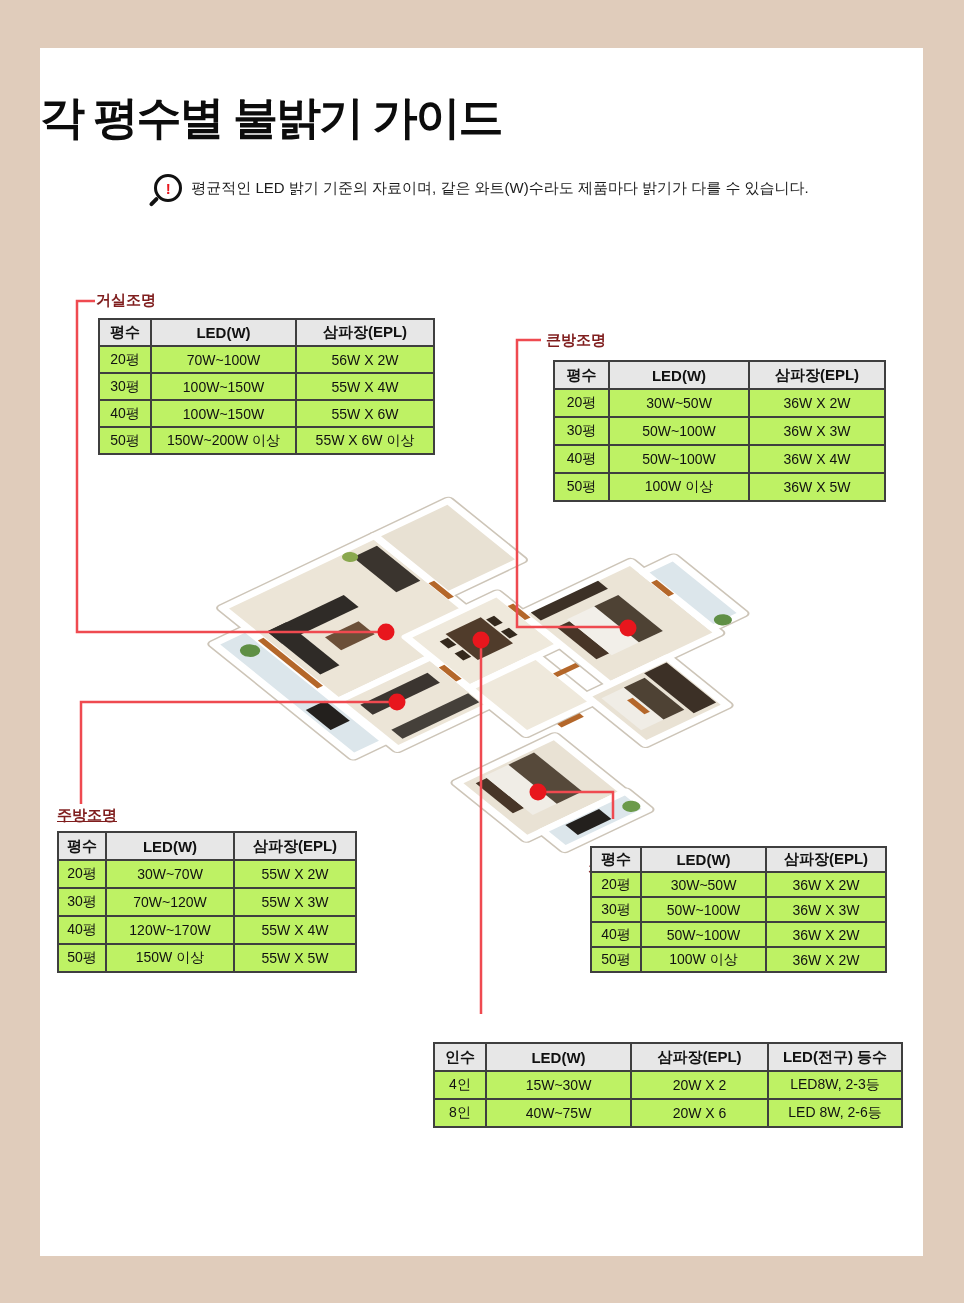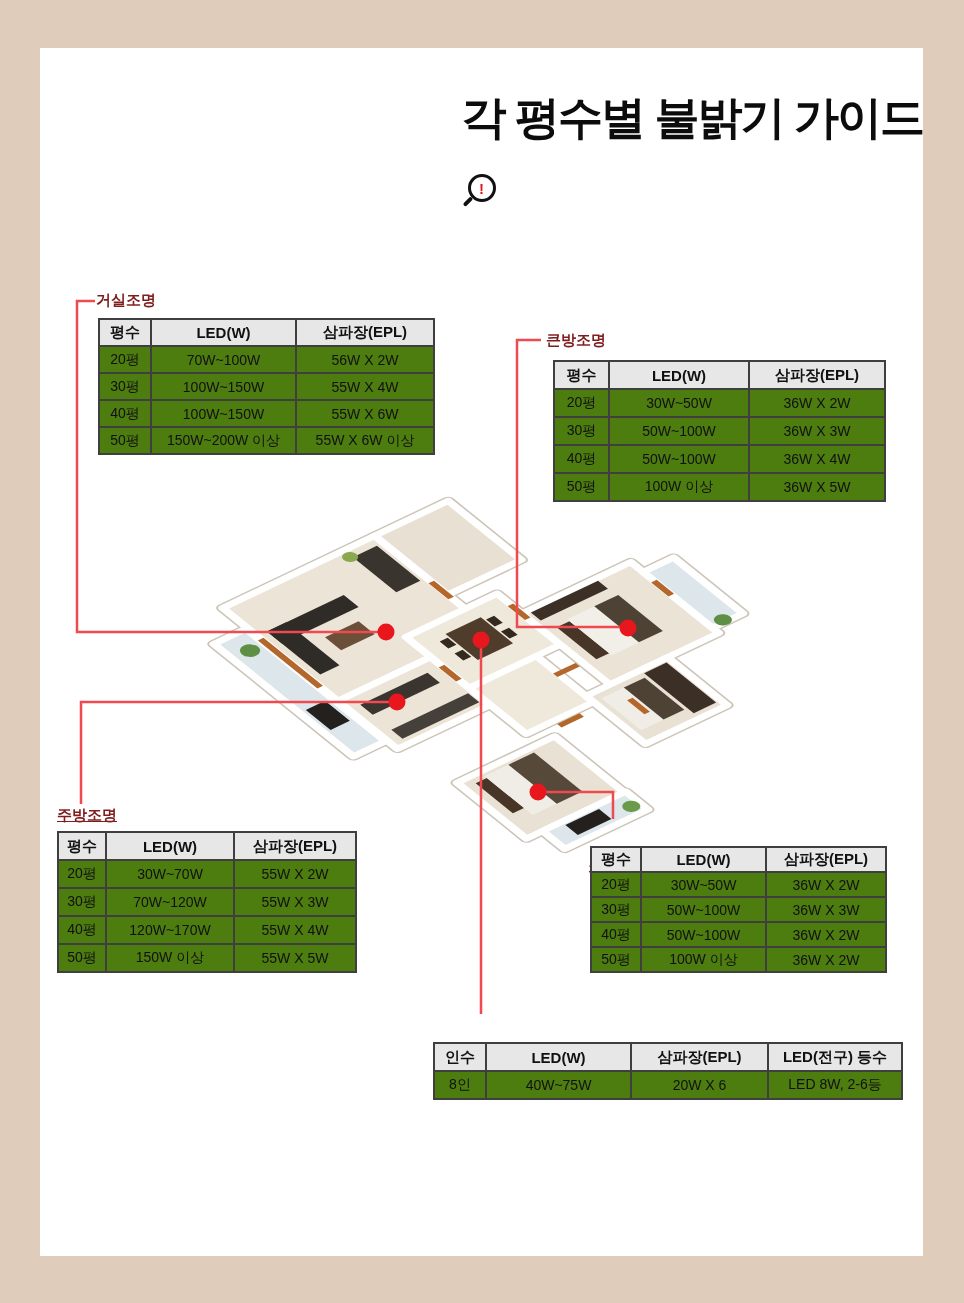--- a/index.html
+++ b/index.html
@@ -7,21 +7,21 @@
     width:964px;height:1303px;position:relative;overflow:hidden;
     background:#e0ccbb;
     font-family:"Liberation Sans","DejaVu Sans",sans-serif;
   }
   .canvas{
     position:absolute;left:40px;top:48px;width:883px;height:1208px;
     background:#ffffff;
   }
   .page-title{
     position:absolute;left:40px;top:88px;width:883px;
-    text-align:right;font-size:45px;font-weight:900;letter-spacing:-2px;
+    text-align:left;font-size:45px;font-weight:900;letter-spacing:-2px;
     color:#0c0c0c;
   }
   .notice{
     position:absolute;left:40px;top:174px;width:883px;
     display:flex;align-items:center;justify-content:center;gap:9px;
   }
   .notice-text{font-size:15px;color:#1c1c1c;}
   .mag-icon{
     position:relative;width:22px;height:22px;border:3px solid #111;border-radius:50%;
     display:flex;align-items:center;justify-content:center;flex:0 0 auto;
@@ -31,21 +31,21 @@
     background:#111;transform:rotate(45deg);border-radius:2px;
   }
   .mag-bang{color:#e8161d;font-weight:900;font-size:15px;line-height:1;}
 
   svg.overlay{position:absolute;left:0;top:0;pointer-events:none;}
 
   .tbl-label{
     position:absolute;font-size:15px;font-weight:bold;color:#7f1d1d;white-space:nowrap;
   }
   table.guide{
-    position:absolute;border-collapse:collapse;table-layout:fixed;background:#4d7c0f;
+    position:absolute;border-collapse:collapse;table-layout:fixed;background:#bef264;
   }
   table.guide th,table.guide td{
     border:2px solid #3f3f3f;text-align:center;vertical-align:middle;
     padding:0 2px;color:#111;white-space:nowrap;overflow:hidden;
   }
   table.guide th{background:#e7e7e7;font-weight:bold;font-size:15px;}
   table.guide td{font-size:14px;}
 
   .tbl-living{left:98px;top:318px;width:335px;}   .tbl-living th,.tbl-living td{height:25px;}
   .lbl-living{left:96px;top:291px;}
@@ -62,20 +62,21 @@
 <body>
 
 <div class="canvas"></div>
 
 <div class="page-title">각 평수별 불밝기 가이드</div>
 
 <div class="notice">
   <span class="mag-icon">
       <span class="mag-bang">!</span>
     </span>
+  <span class="notice-text">평균적인 LED 밝기 기준의 자료이며, 같은 와트(W)수라도 제품마다 밝기가 다를 수 있습니다.</span>
 </div>
 
 <svg class="overlay" width="964" height="1303" viewBox="0 0 964 1303" aria-hidden="true">
   <g transform="matrix(0.8 -0.38 0.62 0.5 240 622)">
 
     <g fill="none" stroke="#cdc5b8" stroke-width="13" stroke-linejoin="round">
       <rect x="-42" y="12" width="40" height="225"></rect>
       <rect x="0" y="-28" width="190" height="186"></rect>
       <rect x="0" y="158" width="116" height="96"></rect>
       <rect x="116" y="118" width="114" height="102"></rect>
@@ -323,19 +324,25 @@
     <thead>
       <tr>
         <th>인수</th>
         <th>LED(W)</th>
         <th>삼파장(EPL)</th>
         <th>LED(전구) 등수</th>
       </tr>
     </thead>
     <tbody>
       <tr>
+        <td>4인</td>
+        <td>15W~30W</td>
+        <td>20W X 2</td>
+        <td>LED8W, 2-3등</td>
+      </tr>
+      <tr>
         <td>8인</td>
         <td>40W~75W</td>
         <td>20W X 6</td>
         <td>LED 8W, 2-6등</td>
       </tr>
     </tbody>
   </table>
 
 </body></html>

